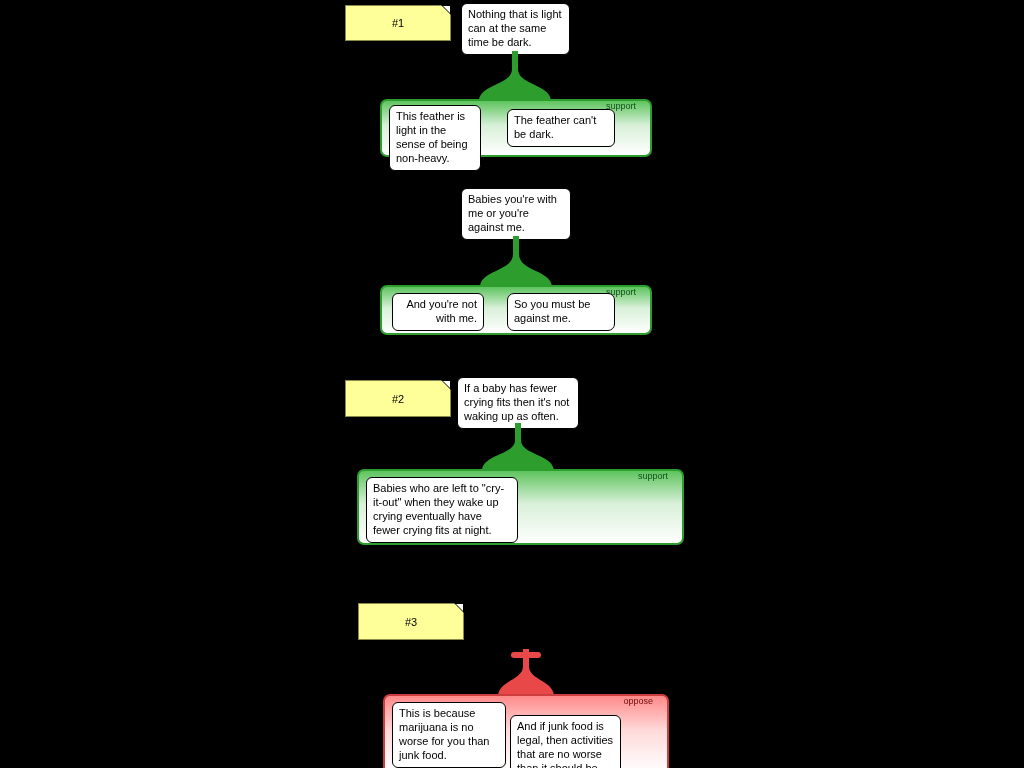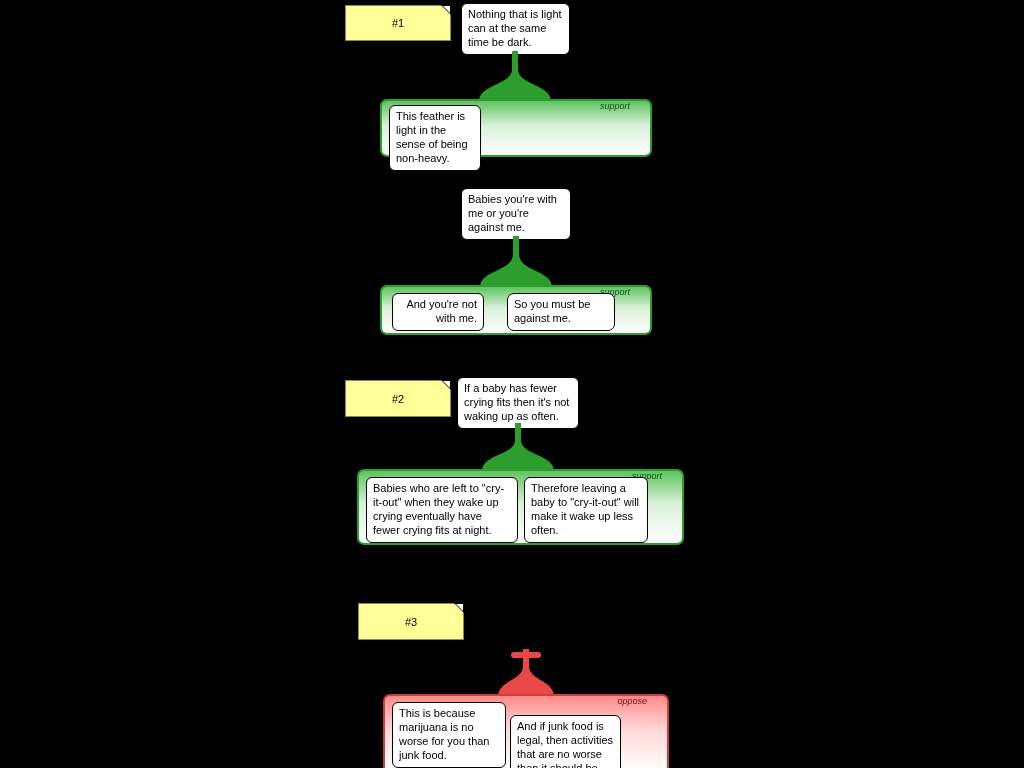--- a/index.html
+++ b/index.html
@@ -40,22 +40,22 @@
   }
   .group.support {
     border:2px solid #2d9e2d;
     background:linear-gradient(180deg,#5ec45e 0%, #d8f0d8 45%, #ffffff 100%);
   }
   .group.oppose {
     border:2px solid #cc3d3d;
     background:linear-gradient(180deg,#ff8a8a 0%, #ffd9d9 45%, #ffffff 100%);
   }
   .gtag {
-    position:absolute; top:1px; right:20px;
-    font-size:9px; line-height:1.1;font-style:italic;
+    position:absolute; top:1px; right:14px;
+    font-size:9px; line-height:1.1;
   }
   .support .gtag { color:#10501a; }
   .oppose  .gtag { color:#6e0f0f; }
 
   .stem { position:absolute; }
 </style>
 </head>
 <body>
 
 <div class="canvas">
@@ -71,20 +71,23 @@
   </div>
 
   <svg class="stem" style="left:473px; top:51px;" width="84" height="49" viewBox="0 0 84 49">
     <path d="M39,0 L45,0 L45,18 C45,34 76,33 78,49 L6,49 C8,33 39,34 39,18 Z" fill="#2d9e2d"></path>
   </svg>
 
   <div class="group support" style="left:380px; top:99px; width:272px; height:58px;">
     <span class="gtag">support</span>
     <div class="box" style="left:7px; top:4px; width:92px;">
       <span>This feather is light in the sense of being non-heavy.</span>
+    </div>
+    <div class="box" style="left:125px; top:8px; width:108px;">
+      <span>The feather can't be dark.</span>
     </div>
   </div>
 
   <div class="box" style="left:461px; top:188px; width:110px; min-height:49px;">
     <span>Babies you're with me or you're against me.</span>
   </div>
 
   <svg class="stem" style="left:474px; top:236px;" width="84" height="50" viewBox="0 0 84 50">
     <path d="M39,0 L45,0 L45,18 C45,35 76,34 78,50 L6,50 C8,34 39,35 39,18 Z" fill="#2d9e2d"></path>
   </svg>
@@ -111,23 +114,20 @@
 
   <svg class="stem" style="left:476px; top:423px;" width="84" height="47" viewBox="0 0 84 47">
     <path d="M39,0 L45,0 L45,17 C45,32 76,31 78,47 L6,47 C8,31 39,32 39,17 Z" fill="#2d9e2d"></path>
   </svg>
 
   <div class="group support" style="left:357px; top:469px; width:327px; height:76px;">
     <span class="gtag">support</span>
     <div class="box" style="left:7px; top:6px; width:152px;">
       <span>Babies who are left to "cry-it-out" when they wake up crying eventually have fewer crying fits at night.</span>
     </div>
-    <div class="box" style="left:165px; top:6px; width:124px;">
-      <span>Therefore leaving a baby to "cry-it-out" will make it wake up less often.</span>
-    </div>
   </div>
 
   <div class="note" style="left:358px; top:603px; width:106px; height:37px;">
     <span>#3</span>
     <span class="fold-outer"></span>
     <span class="fold-inner"></span>
   </div>
 
 
   <svg class="stem" style="left:486px; top:649px;" width="80" height="46" viewBox="0 0 80 46">

